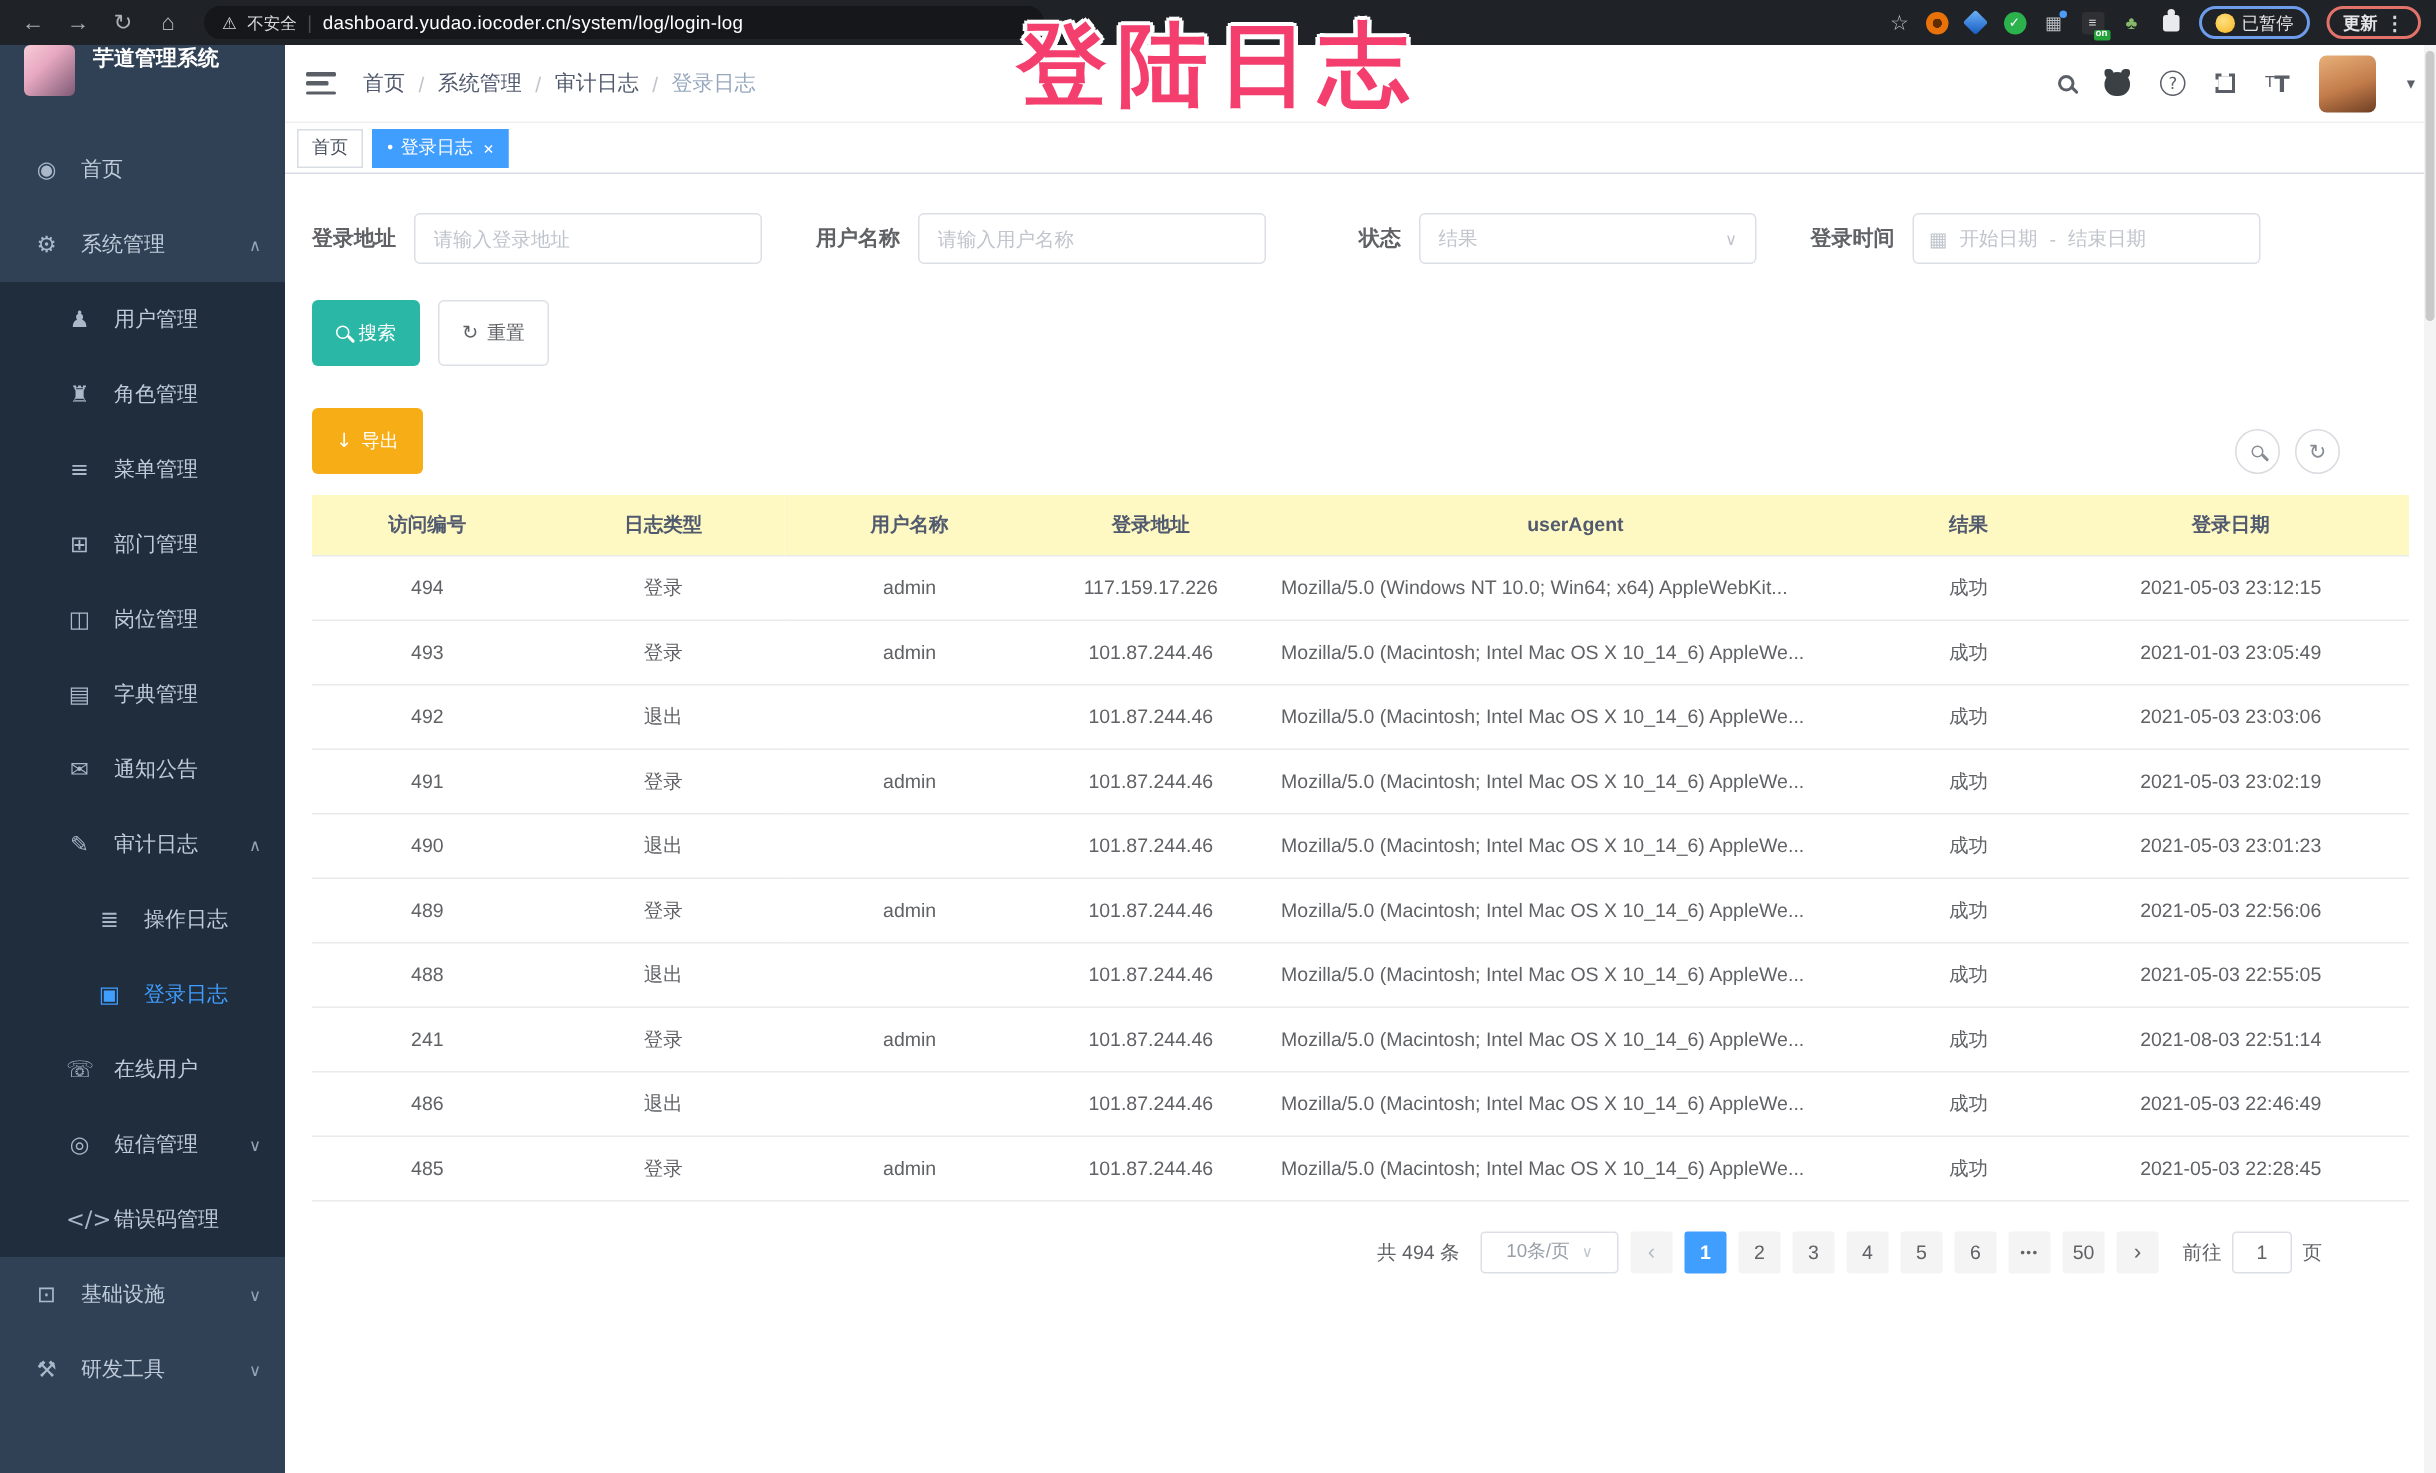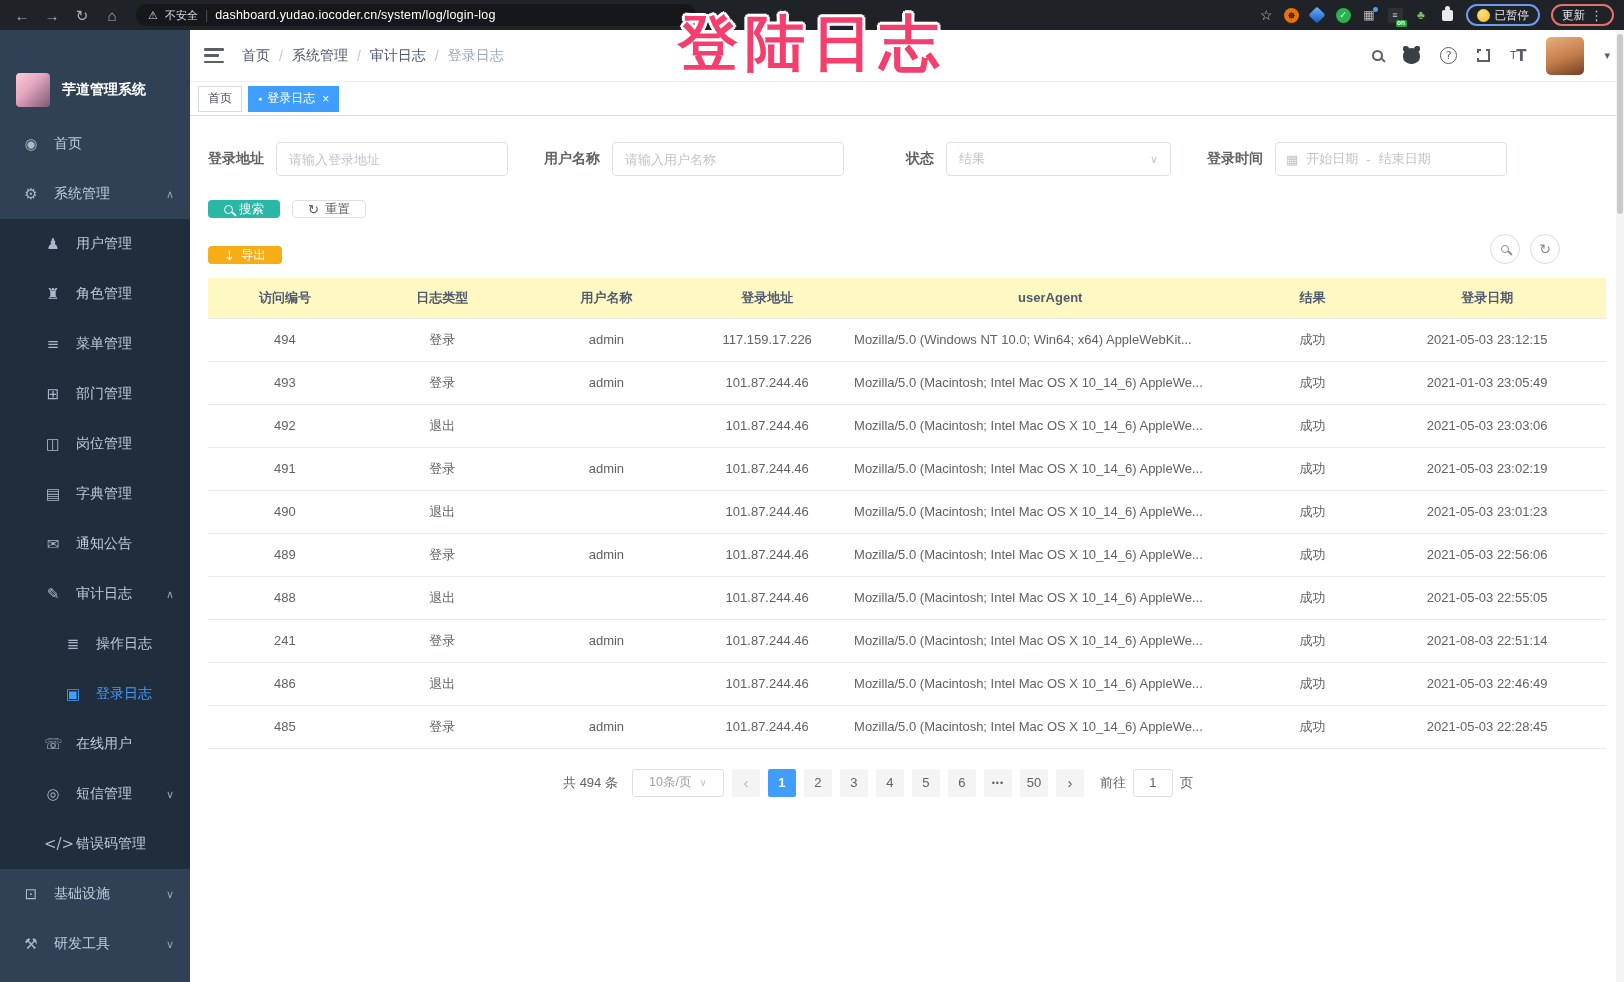--- a/index.html
+++ b/index.html
@@ -25,37 +25,37 @@
   .ext-grid::after { content:""; position:absolute; top:-1px; right:-1px; width:5px; height:5px; border-radius:50%; background:#4d9df6; }
   .ext-list { background:#2e3033; border-radius:2px; color:#d7dadd; font-size:9px; line-height:1; }
   .ext-list .onbadge { position:absolute; bottom:-4px; right:-4px; background:#23a33a; color:#fff;
                        font-size:6.5px; padding:0 1.5px; border-radius:1.5px; font-weight:bold; }
   .ext-plant { color:#86ba6a; font-size:12px; }
   .ext-puzzle { width:11px; height:11px; background:#e8eaed; border-radius:2px; }
   .ext-puzzle::before { content:""; position:absolute; top:-2px; left:5px; width:5px; height:5px; background:#e8eaed; border-radius:50%; }
   .pill { display:flex; align-items:center; gap:5px; height:22px; border-radius:12px; padding:0 9px;
           color:#e3e5e8; font-size:11.5px; cursor:pointer; }
   .pill-paused { border:2px solid #6d9cea; }
-  .pill-update { border:2px solid #e2726a; }
+  .pill-update { border:2px solid #e2726a;font-weight:bold; }
   .emoji-face { width:13px; height:13px; border-radius:50%; background:radial-gradient(circle at 40% 35%, #ffe082, #f6b51e); }
   .dots { color:#d3d6da; font-size:13px; letter-spacing:0; }
 
   
   .annotation { position:absolute; left:678px; top:4px; z-index:99; font-size:60px; font-weight:bold;
                 color:#f43f6e; letter-spacing:7px; white-space:nowrap; pointer-events:none;
                 text-shadow:-2px -2px 0 #fff, 2px -2px 0 #fff, -2px 2px 0 #fff, 2px 2px 0 #fff,
                             0 -3px 0 #fff, 0 3px 0 #fff, -3px 0 0 #fff, 3px 0 0 #fff; }
 
   
   .app { position:absolute; top:30px; left:0; width:1624px; height:952px; display:flex; }
   .sidebar { width:190px; background:#304156; height:952px; flex-shrink:0; overflow:hidden; }
   .main { flex:1; display:flex; flex-direction:column; background:#fff; position:relative; }
 
   
-  .logo-row { height:58px; display:flex; align-items:center; gap:12px; padding-left:16px;margin-top:31px; }
+  .logo-row { height:58px; display:flex; align-items:flex-start; gap:12px; padding-left:16px; }
   .logo-img { width:34px; height:34px; border-radius:4px;
               background:linear-gradient(135deg,#f8cdd8 0%,#e6a7c0 40%,#7d5a74 100%); }
   .logo-title { color:#fff; font-size:14px; font-weight:bold; }
   .menu-item { height:50px; display:flex; align-items:center; gap:14px; padding-left:22px;
                font-size:14px; color:#bfcbd9; cursor:pointer; }
   .menu-item .mi-icon { width:18px; text-align:center; font-size:15px; color:#aab8c9;
                         font-family:"DejaVu Sans", sans-serif; }
   .menu-item.lv2 { padding-left:44px; background:#1f2d3d; }
   .menu-item.lv3 { padding-left:64px; background:#1f2d3d; }
   .menu-item.active, .menu-item.active .mi-icon { color:#409eff; }
@@ -110,21 +110,21 @@
   .f-input::placeholder { color:#c0c4cc; }
   .gap { width:36px; } .gap-sm { width:26px; }
   .f-select { width:225px; height:34px; border:1px solid #dcdfe6; border-radius:4px; display:flex;
               align-items:center; padding:0 12px; color:#c0c4cc; font-size:13px; cursor:pointer; }
   .f-select .sel-arrow { margin-left:auto; color:#c0c4cc; font-size:11px; }
   .f-date { width:232px; height:34px; border:1px solid #dcdfe6; border-radius:4px; display:flex;
             align-items:center; padding:0 10px; gap:8px; color:#c0c4cc; font-size:13px; cursor:pointer; }
   .f-date .dsep { color:#c0c4cc; }
 
   .btn-row { display:flex; align-items:center; gap:12px; margin-top:24px; }
-  .btn { display:inline-flex; align-items:center; gap:6px; height:18px; padding:0 15px; border-radius:4px;
+  .btn { display:inline-flex; align-items:center; gap:6px; height:44px; padding:0 15px; border-radius:4px;
          font-size:12.5px; cursor:pointer; border:1px solid transparent; }
   .btn-search { background:#2bb7a6; color:#fff; }
   .btn-reset { background:#fff; color:#606266; border-color:#dcdfe6; }
   .btn-export { background:#f7ad15; color:#fff; margin-top:28px; }
   .btn .bi { font-size:13px; line-height:1; font-family:"DejaVu Sans", sans-serif; }
 
   .toolbar-line { display:flex; align-items:flex-end; justify-content:space-between; }
   .tool-circles { display:flex; gap:10px; margin-right:46px; }
   .circ-btn { width:30px; height:30px; border:1px solid #d9dce1; border-radius:50%; display:inline-flex;
               align-items:center; justify-content:center; color:#878c94; cursor:pointer; background:#fff; font-size:14px; }
@@ -133,21 +133,21 @@
   table { width:100%; border-collapse:collapse; margin-top:14px; font-size:13px; color:#606266; table-layout:fixed; }
   thead th { background:#fef9c3; color:#515a6e; font-weight:bold; height:40px; text-align:center;
              border-bottom:1px solid #e8eaec; }
   tbody td { height:43px; border-bottom:1px solid #e8eaec; text-align:center; white-space:nowrap;
              overflow:hidden; text-overflow:ellipsis; }
   tbody td.ua { text-align:left; padding-left:10px; }
   col.c-id{width:11%;} col.c-type{width:11.5%;} col.c-user{width:12%;} col.c-ip{width:11%;}
   col.c-ua{width:29.5%;} col.c-res{width:8%;} col.c-date{width:17%;}
 
   
-  .pager { display:flex; align-items:center; justify-content:center; gap:8px; margin-top:20px;
+  .pager { display:flex; align-items:center; justify-content:flex-end; gap:8px; margin-top:20px;
            padding-right:58px; font-size:13px; color:#606266; }
   .pg-total { margin-right:6px; }
   .pg-size { width:92px; height:28px; border:1px solid #dcdfe6; border-radius:3px; display:flex;
              align-items:center; justify-content:center; gap:8px; color:#9aa0a8; font-size:12.5px; cursor:pointer; }
   .pg-btn { min-width:28px; height:28px; background:#f4f4f5; color:#606266; border-radius:2px;
             display:inline-flex; align-items:center; justify-content:center; font-size:13px; cursor:pointer; padding:0 4px; }
   .pg-btn.arrow { color:#b6bcc4; font-size:15px; }
   .pg-btn.active { background:#409eff; color:#fff; font-weight:bold; }
   .pg-goto { display:flex; align-items:center; gap:7px; margin-left:8px; }
   .pg-input { width:40px; height:28px; border:1px solid #dcdfe6; border-radius:3px; text-align:center;

